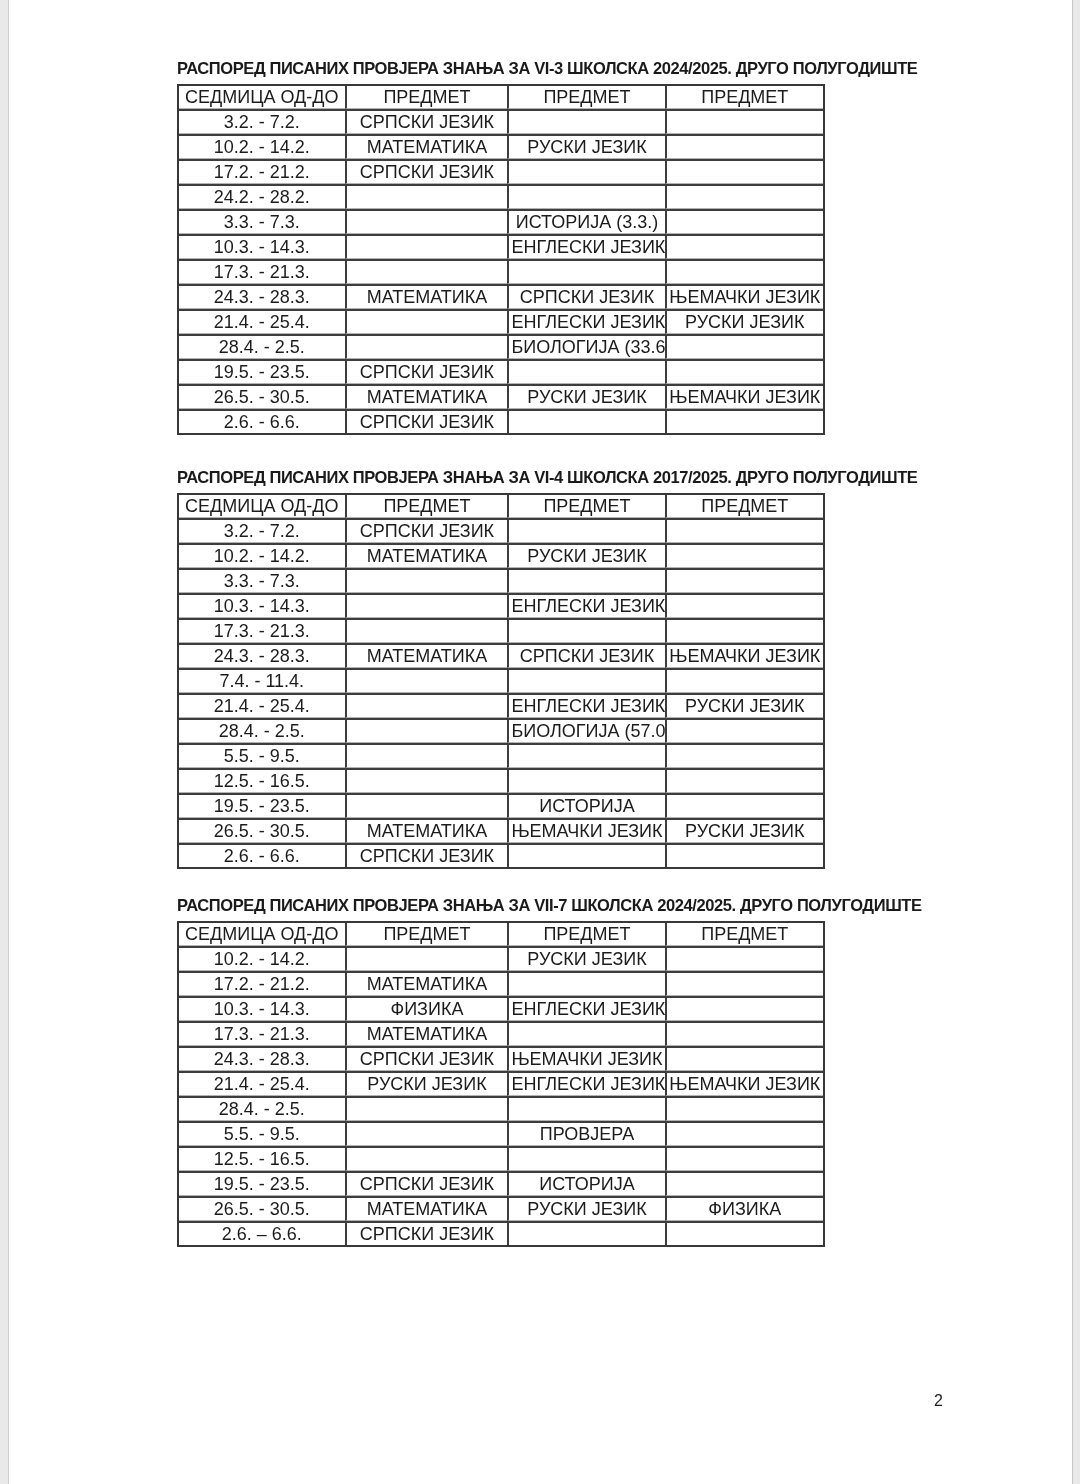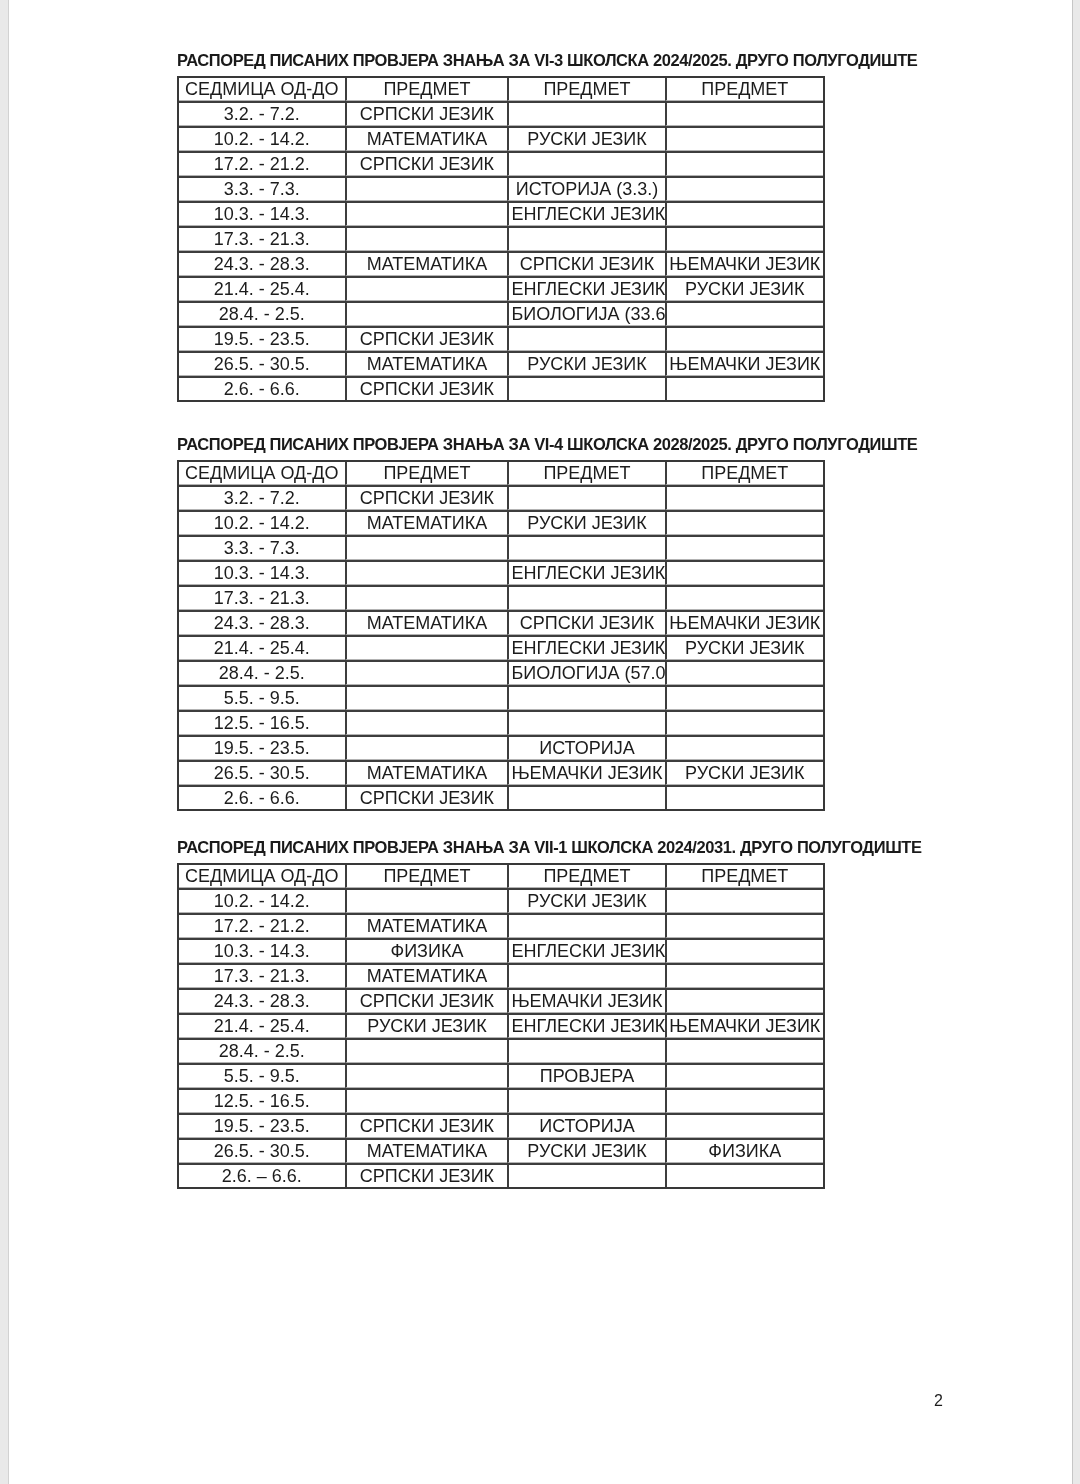--- a/index.html
+++ b/index.html
@@ -13,21 +13,21 @@
   }
   .page-edge {
     position: absolute; top: 0; bottom: 0;
     background: #e9e9e9;
   }
   .page-edge.left  { left: 0;  width: 8px; border-right: 1px solid #d2d2d2; }
   .page-edge.right { right: 0; width: 7px; border-left: 1px solid #c6c6c6; }
 
   .doc {
     position: absolute;
-    left: 133px; top: 48px;
+    left: 133px; top: 56px;
     width: 648px;
     padding-left: 44px;
   }
   .schedule-section.s1 { margin-bottom: 30px; }
   .schedule-section.s2 { margin-bottom: 24px; }
 
   .table-title {
     text-align: center;
     font-weight: 700;
     font-size: 16.5px;
@@ -115,20 +115,26 @@
             <td>РУСКИ ЈЕЗИК</td>
             <td></td>
           </tr>
           <tr>
             <td>17.2. - 21.2.</td>
             <td>СРПСКИ ЈЕЗИК</td>
             <td></td>
             <td></td>
           </tr>
           <tr>
+            <td>24.2. - 28.2.</td>
+            <td></td>
+            <td></td>
+            <td></td>
+          </tr>
+          <tr>
             <td>3.3. - 7.3.</td>
             <td></td>
             <td>ИСТОРИЈА (3.3.)</td>
             <td></td>
           </tr>
           <tr>
             <td>10.3. - 14.3.</td>
             <td></td>
             <td>ЕНГЛЕСКИ ЈЕЗИК</td>
             <td></td>
@@ -173,21 +179,21 @@
             <td>2.6. - 6.6.</td>
             <td>СРПСКИ ЈЕЗИК</td>
             <td></td>
             <td></td>
           </tr>
         </tbody>
     </table>
   </section>
 
   <section class="schedule-section s2">
-    <div class="table-title">РАСПОРЕД ПИСАНИХ ПРОВЈЕРА ЗНАЊА ЗА VI-4 ШКОЛСКА 2028/2025. ДРУГО ПОЛУГОДИШТЕ</div>
+    <div class="table-title">РАСПОРЕД ПИСАНИХ ПРОВЈЕРА ЗНАЊА ЗА VI-4 ШКОЛСКА 2017/2025. ДРУГО ПОЛУГОДИШТЕ</div>
     <table class="schedule">
       <colgroup>
           <col class="c1">
           <col class="c2">
           <col class="c3">
           <col class="c4">
         </colgroup>
       <thead>
           <tr>
             <th>СЕДМИЦА ОД-ДО</th>
@@ -227,20 +233,26 @@
             <td></td>
             <td></td>
           </tr>
           <tr>
             <td>24.3. - 28.3.</td>
             <td>МАТЕМАТИКА</td>
             <td>СРПСКИ ЈЕЗИК</td>
             <td>ЊЕМАЧКИ ЈЕЗИК</td>
           </tr>
           <tr>
+            <td>7.4. - 11.4.</td>
+            <td></td>
+            <td></td>
+            <td></td>
+          </tr>
+          <tr>
             <td>21.4. - 25.4.</td>
             <td></td>
             <td>ЕНГЛЕСКИ ЈЕЗИК</td>
             <td>РУСКИ ЈЕЗИК</td>
           </tr>
           <tr>
             <td>28.4. - 2.5.</td>
             <td></td>
             <td>БИОЛОГИЈА (57.0.)</td>
             <td></td>
@@ -273,21 +285,21 @@
             <td>2.6. - 6.6.</td>
             <td>СРПСКИ ЈЕЗИК</td>
             <td></td>
             <td></td>
           </tr>
         </tbody>
     </table>
   </section>
 
   <section class="schedule-section s3">
-    <div class="table-title">РАСПОРЕД ПИСАНИХ ПРОВЈЕРА ЗНАЊА ЗА VII-1 ШКОЛСКА 2024/2031. ДРУГО ПОЛУГОДИШТЕ</div>
+    <div class="table-title">РАСПОРЕД ПИСАНИХ ПРОВЈЕРА ЗНАЊА ЗА VII-7 ШКОЛСКА 2024/2025. ДРУГО ПОЛУГОДИШТЕ</div>
     <table class="schedule">
       <colgroup>
           <col class="c1">
           <col class="c2">
           <col class="c3">
           <col class="c4">
         </colgroup>
       <thead>
           <tr>
             <th>СЕДМИЦА ОД-ДО</th>

